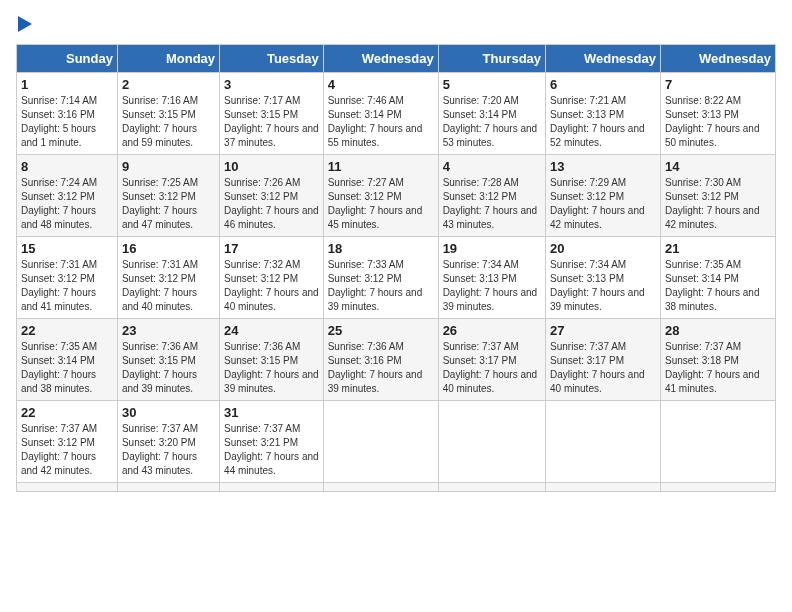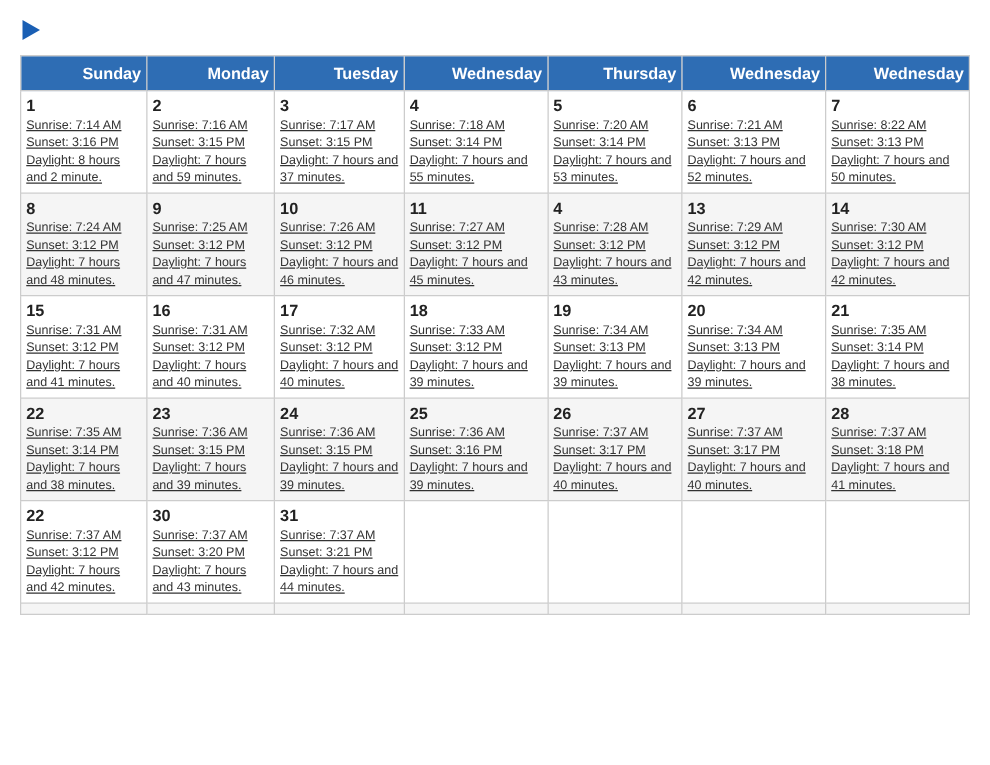--- a/index.html
+++ b/index.html
@@ -84,21 +84,20 @@
       font-size: 13px;
       font-weight: bold;
       color: #222;
       display: block;
       margin-bottom: 2px;
     }
     .day-info {
       font-size: 10px;
       color: #333;
       line-height: 1.4;
-      text-decoration: underline;
     }
     .empty-cell {
       background: #f9f9f9;
     }
   </style>
 </head>
 <body>
 
 <div class="header-section">
   <div class="logo">
@@ -126,21 +125,21 @@
       <th>Wednesday</th>
     </tr>
   </thead>
   <tbody id="calendar-body">
   <tr>
         <td>
         <span class="day-number">1</span>
         <div class="day-info">
           <span>Sunrise: 7:14 AM</span><br>
           <span>Sunset: 3:16 PM</span><br>
-          <span>Daylight: 8 hours and 2 minute.</span>
+          <span>Daylight: 5 hours and 1 minute.</span>
         </div>
         </td>
         <td>
         <span class="day-number">2</span>
         <div class="day-info">
           <span>Sunrise: 7:16 AM</span><br>
           <span>Sunset: 3:15 PM</span><br>
           <span>Daylight: 7 hours and 59 minutes.</span>
         </div>
         </td>
@@ -148,21 +147,21 @@
         <span class="day-number">3</span>
         <div class="day-info">
           <span>Sunrise: 7:17 AM</span><br>
           <span>Sunset: 3:15 PM</span><br>
           <span>Daylight: 7 hours and 37 minutes.</span>
         </div>
         </td>
         <td>
         <span class="day-number">4</span>
         <div class="day-info">
-          <span>Sunrise: 7:18 AM</span><br>
+          <span>Sunrise: 7:46 AM</span><br>
           <span>Sunset: 3:14 PM</span><br>
           <span>Daylight: 7 hours and 55 minutes.</span>
         </div>
         </td>
         <td>
         <span class="day-number">5</span>
         <div class="day-info">
           <span>Sunrise: 7:20 AM</span><br>
           <span>Sunset: 3:14 PM</span><br>
           <span>Daylight: 7 hours and 53 minutes.</span>

